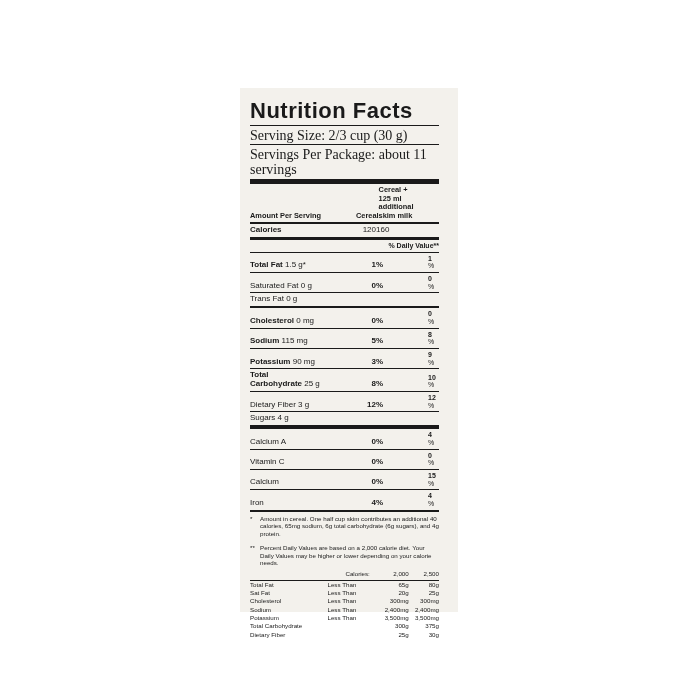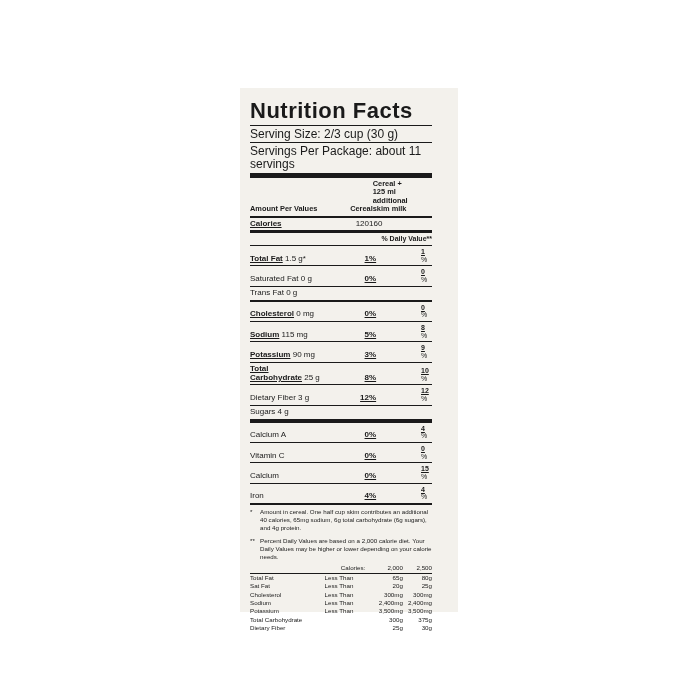--- a/index.html
+++ b/index.html
@@ -22,21 +22,21 @@
   
   .label {
     position: absolute;
     left: 240px;
     top: 88px;
     width: 218px;
     height: 524px;
     background: #f3f1ec;
     color: #1a1a1a;
     box-sizing: border-box;
-    padding: 6px 26px 6px 10px;
+    padding: 6px 19px 6px 10px;
     font-size: 7.4px;
     line-height: 1.1;
   }
   .label-edge-left {
     position: absolute;
     left: 240px;
     top: 88px;
     width: 2px;
     height: 524px;
     background: #e7e3d8;
@@ -56,39 +56,40 @@
     font-size: 22px;
     letter-spacing: 0.5px;
     margin: 6px 0 3px 0;
     line-height: 1;
   }
   .rule-thin { border-top: 1px solid #1a1a1a; }
   .rule-med { border-top: 2px solid #1a1a1a; }
   .rule-thick { border-top: 5px solid #1a1a1a; }
 
   .serving {
-    font-size: 12px;
+    font-size: 14px;
     padding: 1.5px 0 1.5px 0;
+    font-family: Liberation Serif, serif;
   }
 
   table.nf {
     width: 100%;
     border-collapse: collapse;
     font-size: 8px;
   }
   table.nf td {
     padding: 2px 0 2px 0;
     vertical-align: bottom;
   }
   td.name { text-align: left; }
   td.c1 { text-align: right; width: 46px; white-space: nowrap; }
   td.c2 { width: 52px; white-space: nowrap; padding-right: 2px; }
   td.pct { width: 11px; text-align: left; padding-left: 2px; font-size: 7px;}
 
-  .b { font-weight: bold; text-decoration: underline; }
+  .b { font-weight: bold; }
   .indent1 { padding-left: 9px; }
 
   .hdr-cell {
     font-size: 7.4px;
     font-weight: bold;
     vertical-align: bottom;
     line-height: 1.15;
   }
   .hdr-amt {
     font-size: 7.4px;
@@ -142,21 +143,21 @@
     <div class="nf-title">Nutrition Facts</div>
     <div class="rule-thin"></div>
     <div class="serving">Serving Size: 2/3 cup (30 g)</div>
     <div class="rule-thin"></div>
     <div class="serving">Servings Per Package: about 11 servings</div>
     <div class="rule-thick"></div>
 
     <table class="nf">
       <tbody>
           <tr>
-        <td class="hdr-amt">Amount Per Values</td>
+        <td class="hdr-amt">Amount Per Serving</td>
         <td class="c1 hdr-cell">Cereal</td>
         <td class="c2 hdr-cell" colspan="2">
           <span>Cereal +</span><br>
           <span>125 ml</span><br>
           <span>additional</span><br>
           <span>skim milk</span>
         </td>
       </tr>
     </tbody>
       </table>

